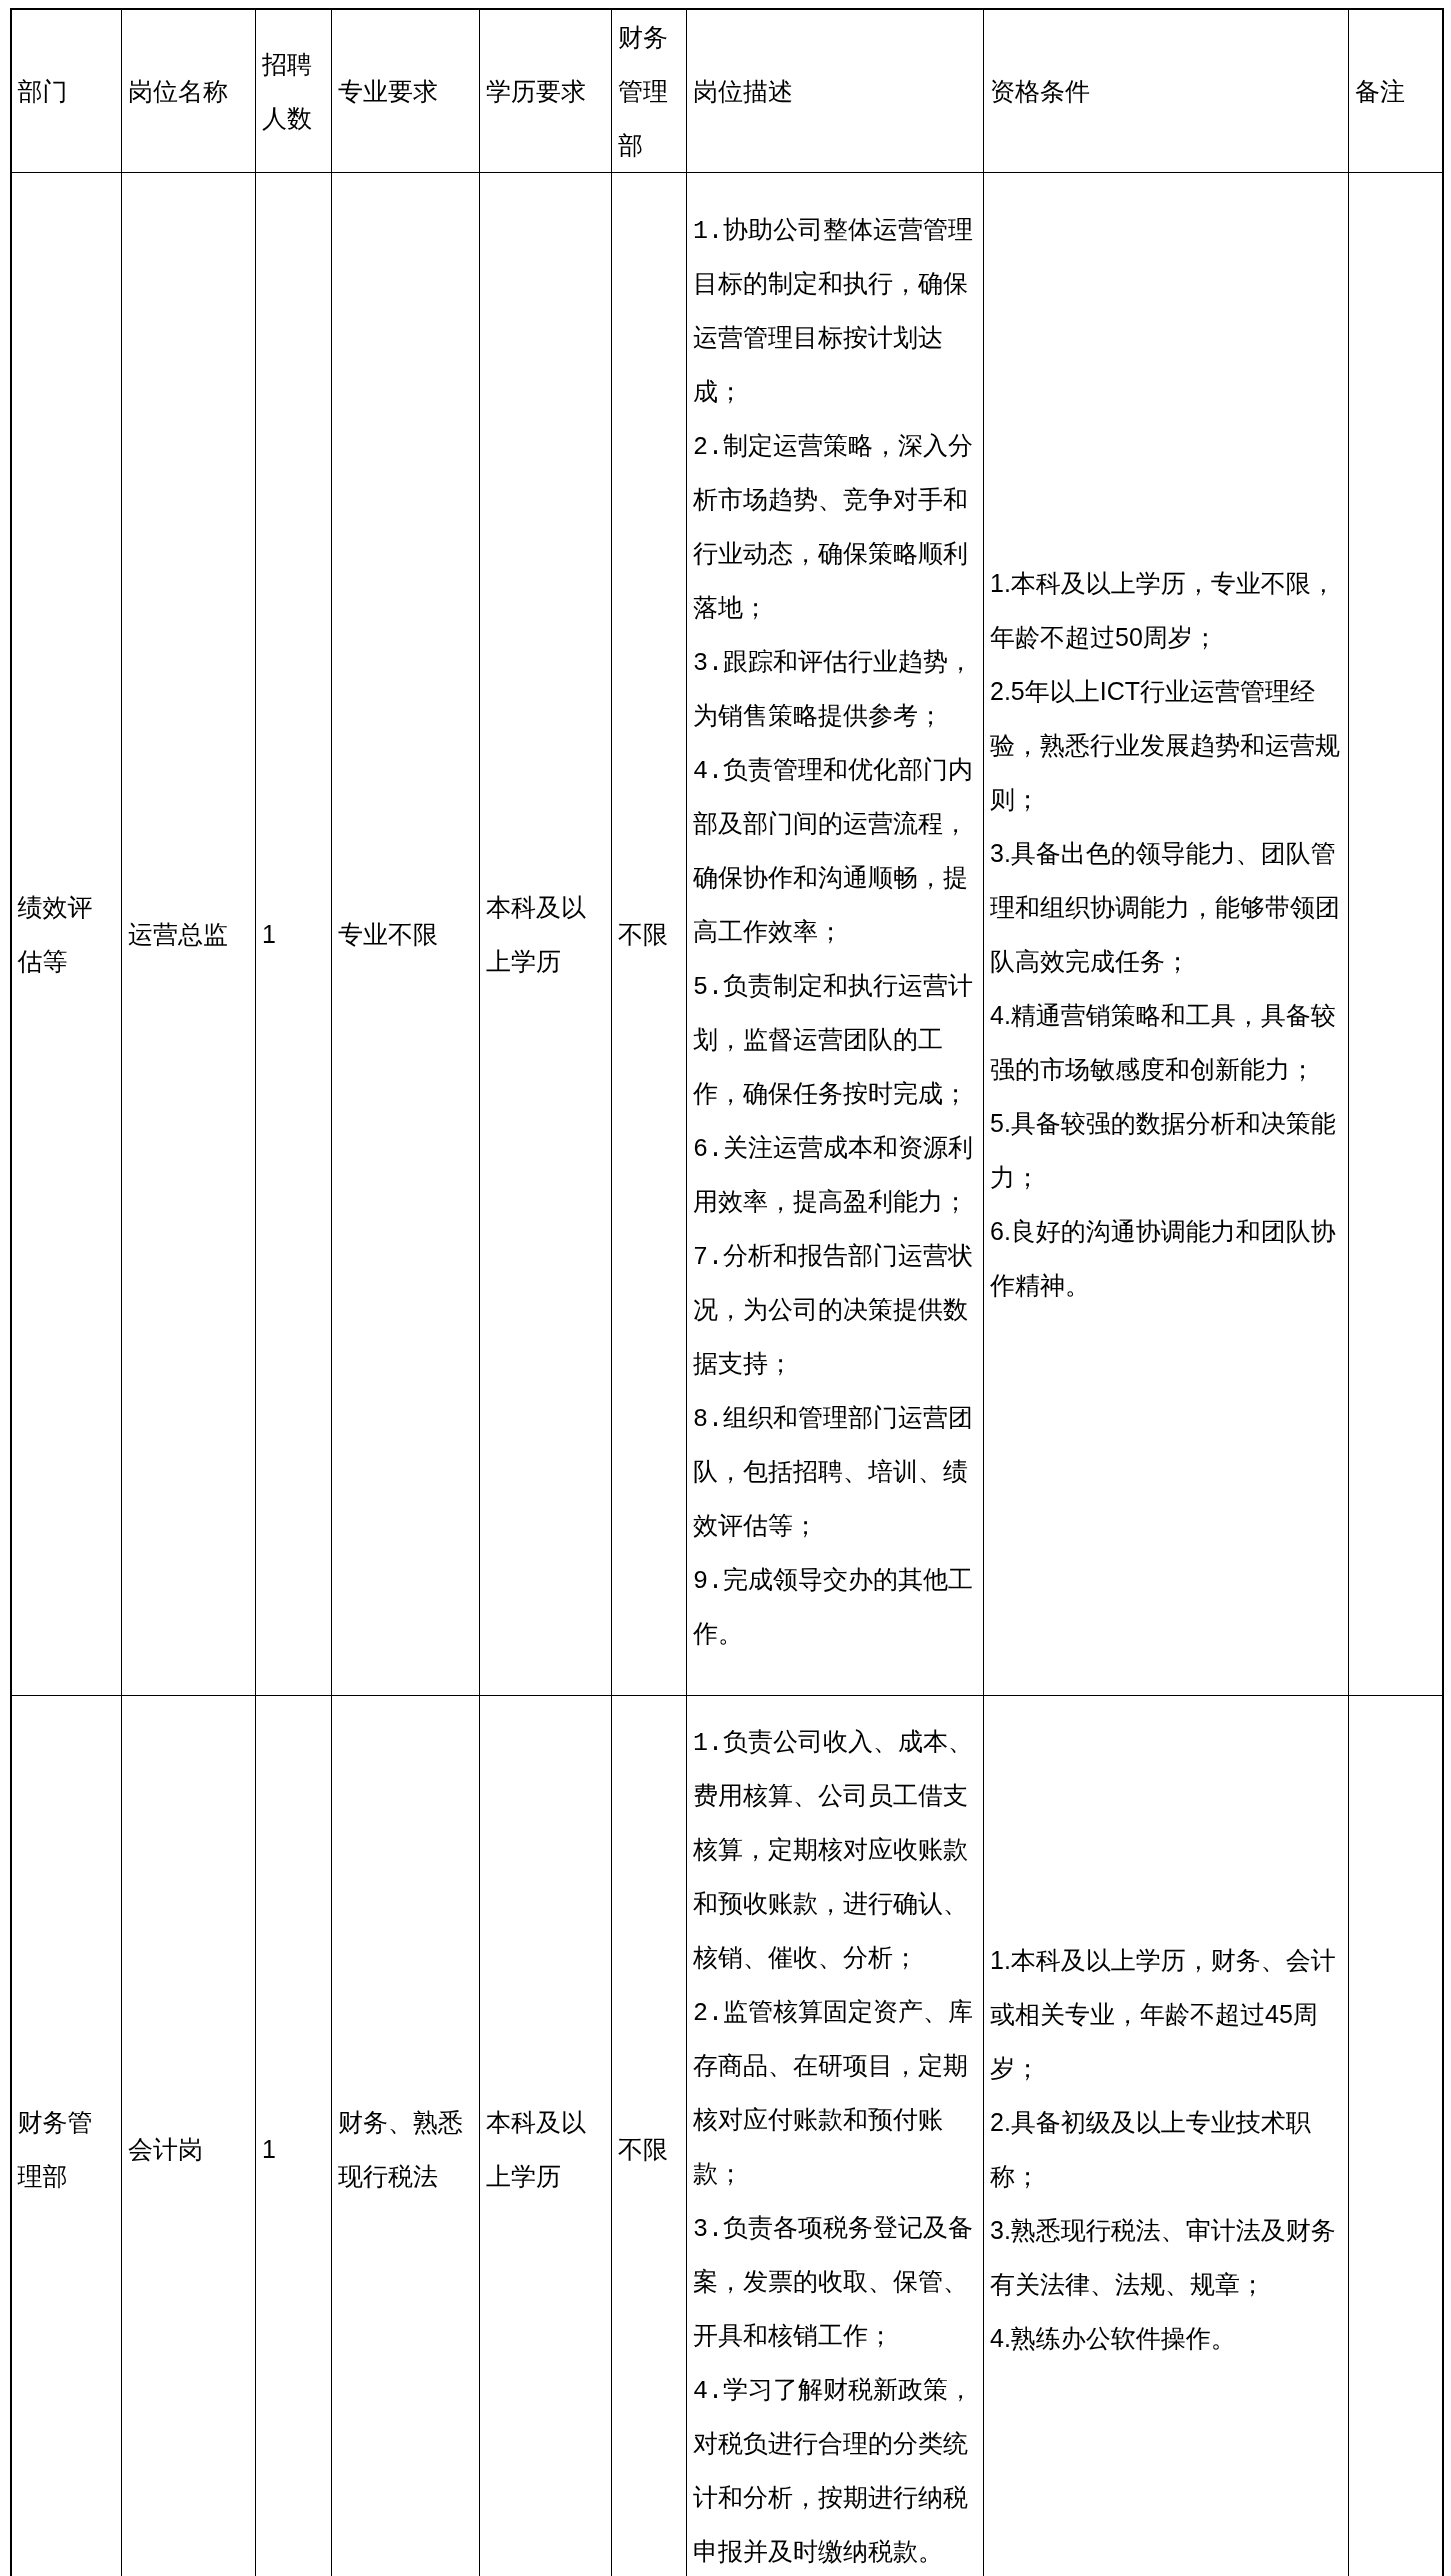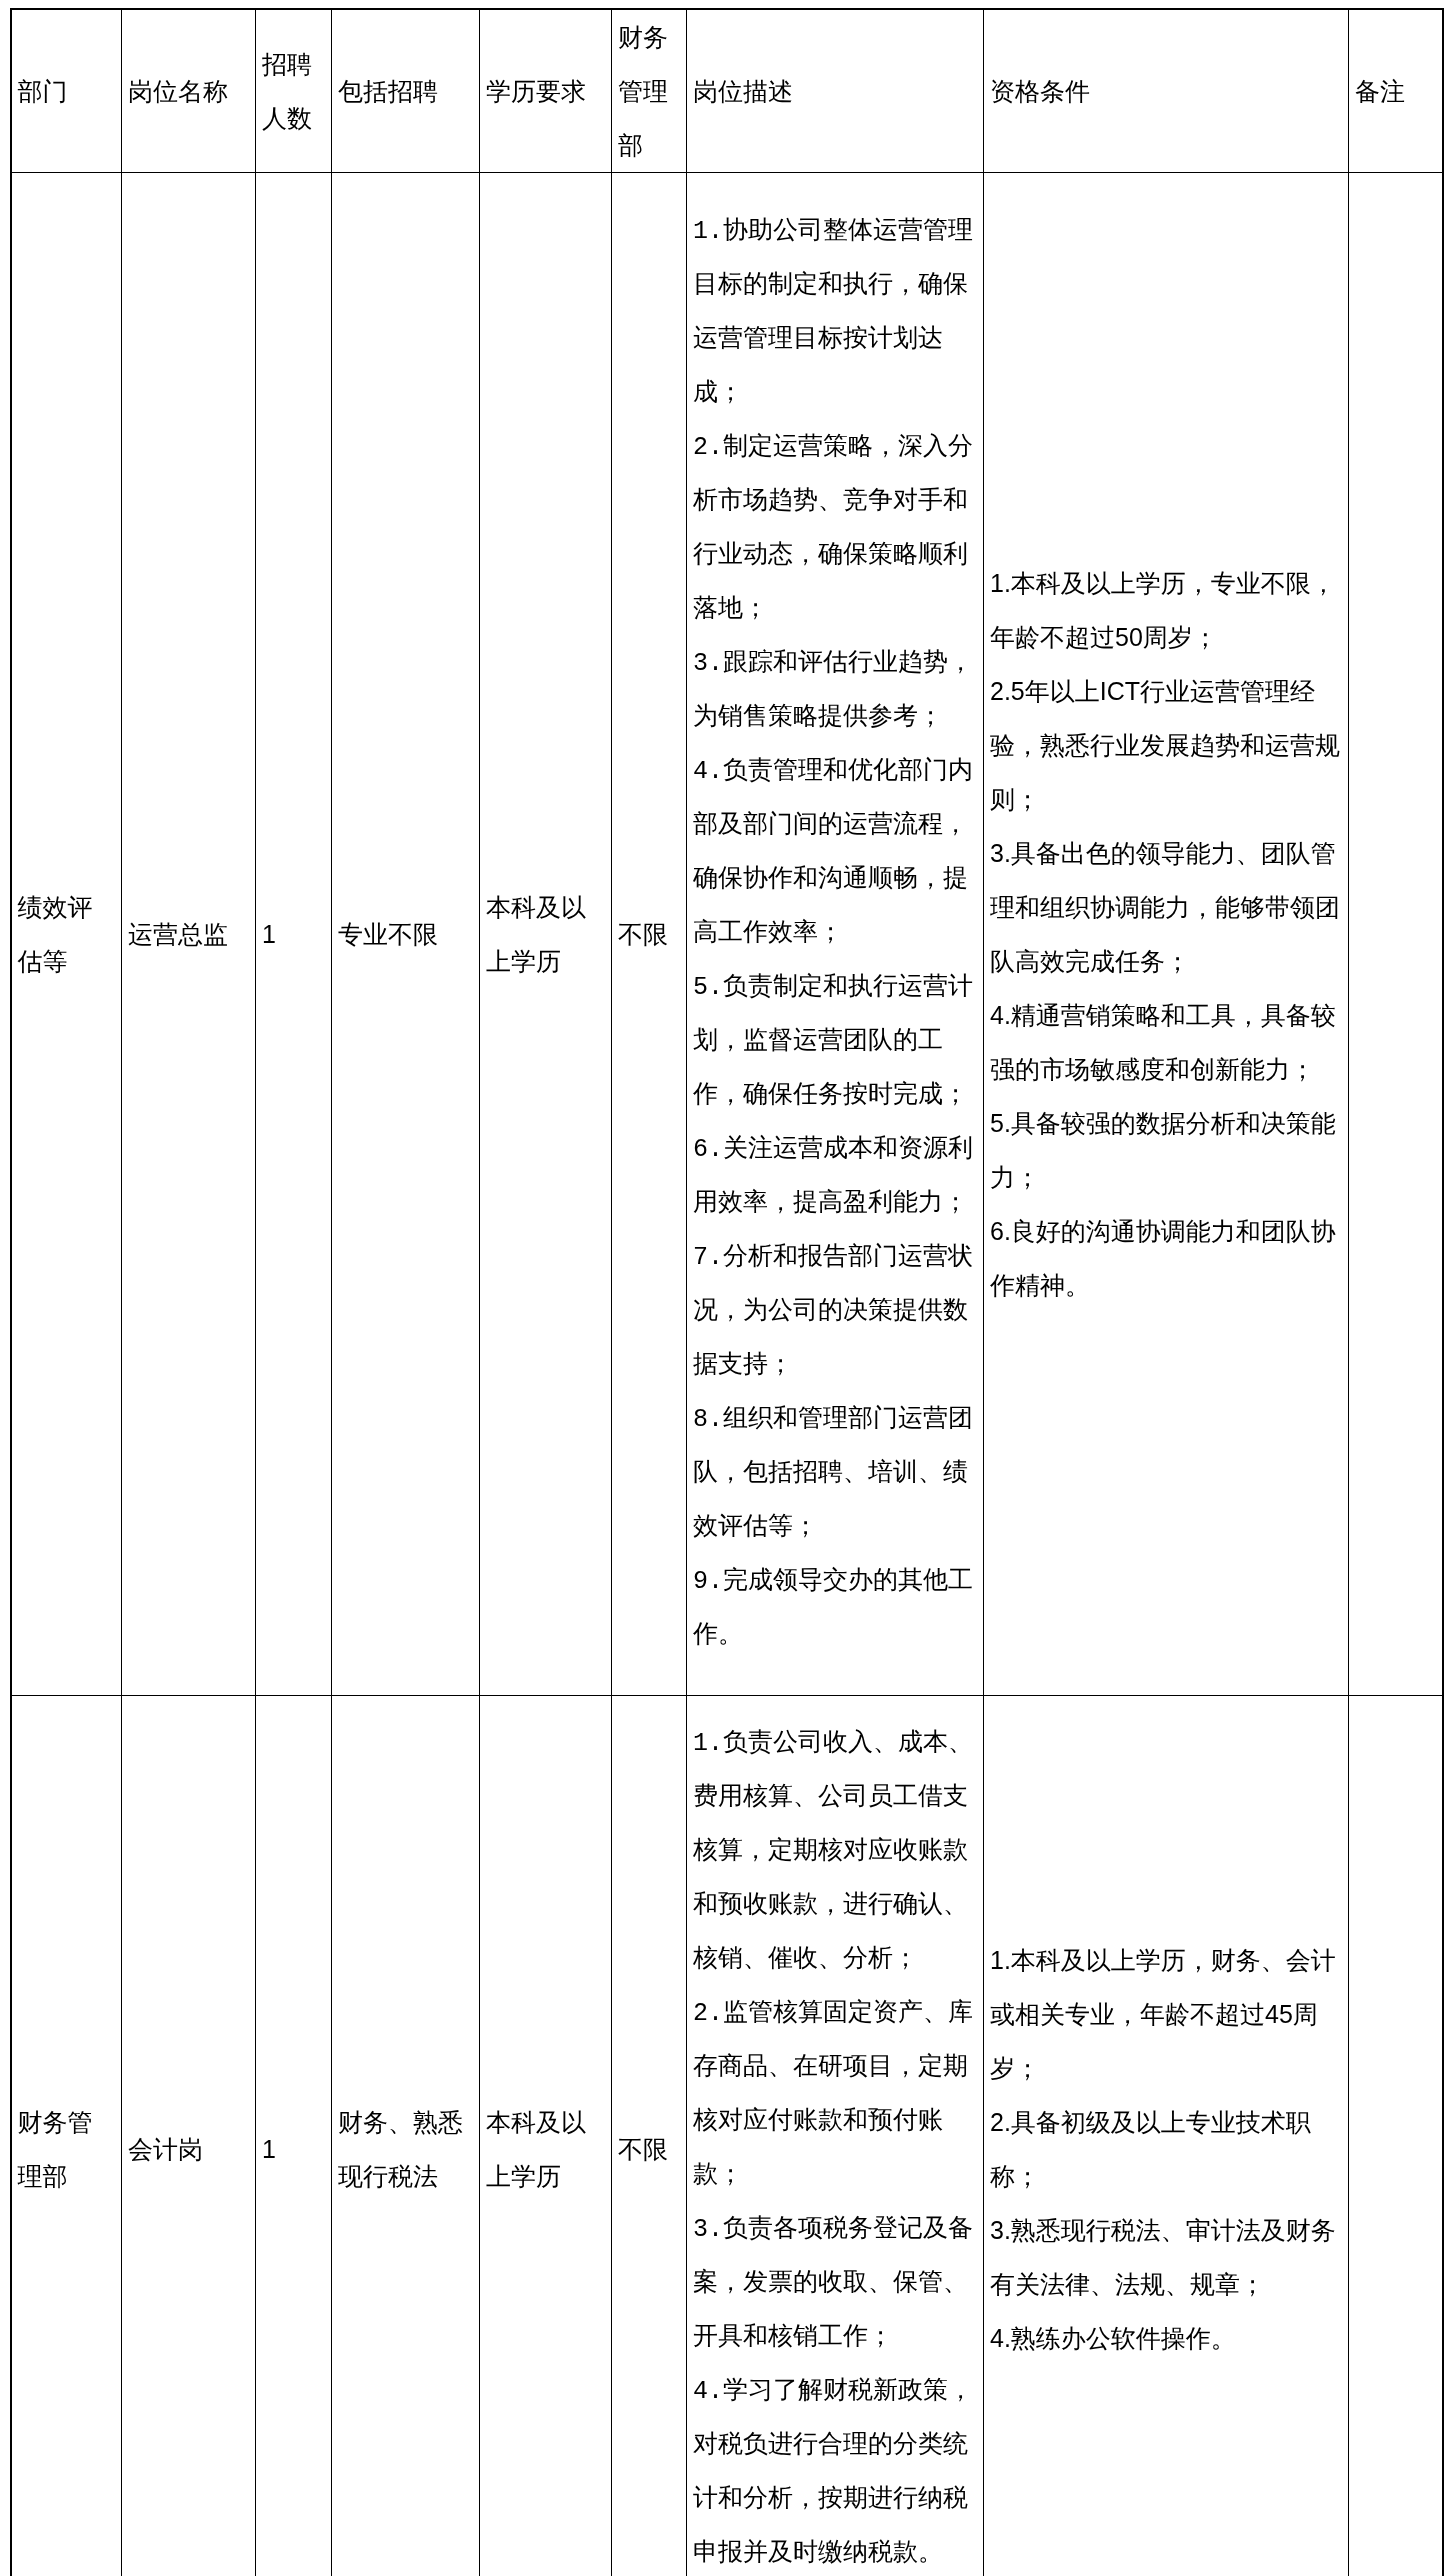--- a/index.html
+++ b/index.html
@@ -60,21 +60,21 @@
     <col style="width:297px">
     <col style="width:365px">
     <col style="width:94px">
   </colgroup>
 
   <tbody>
       <tr class="hdr">
     <td>部门</td>
     <td>岗位名称</td>
     <td>招聘人数</td>
-    <td>包括招聘</td>
+    <td>专业要求</td>
     <td>学历要求</td>
     <td>财务管理部</td>
     <td>岗位描述</td>
     <td>资格条件</td>
     <td>备注</td>
   </tr>
 
   <tr class="r1">
     <td>绩效评估等</td>
     <td>运营总监</td>

